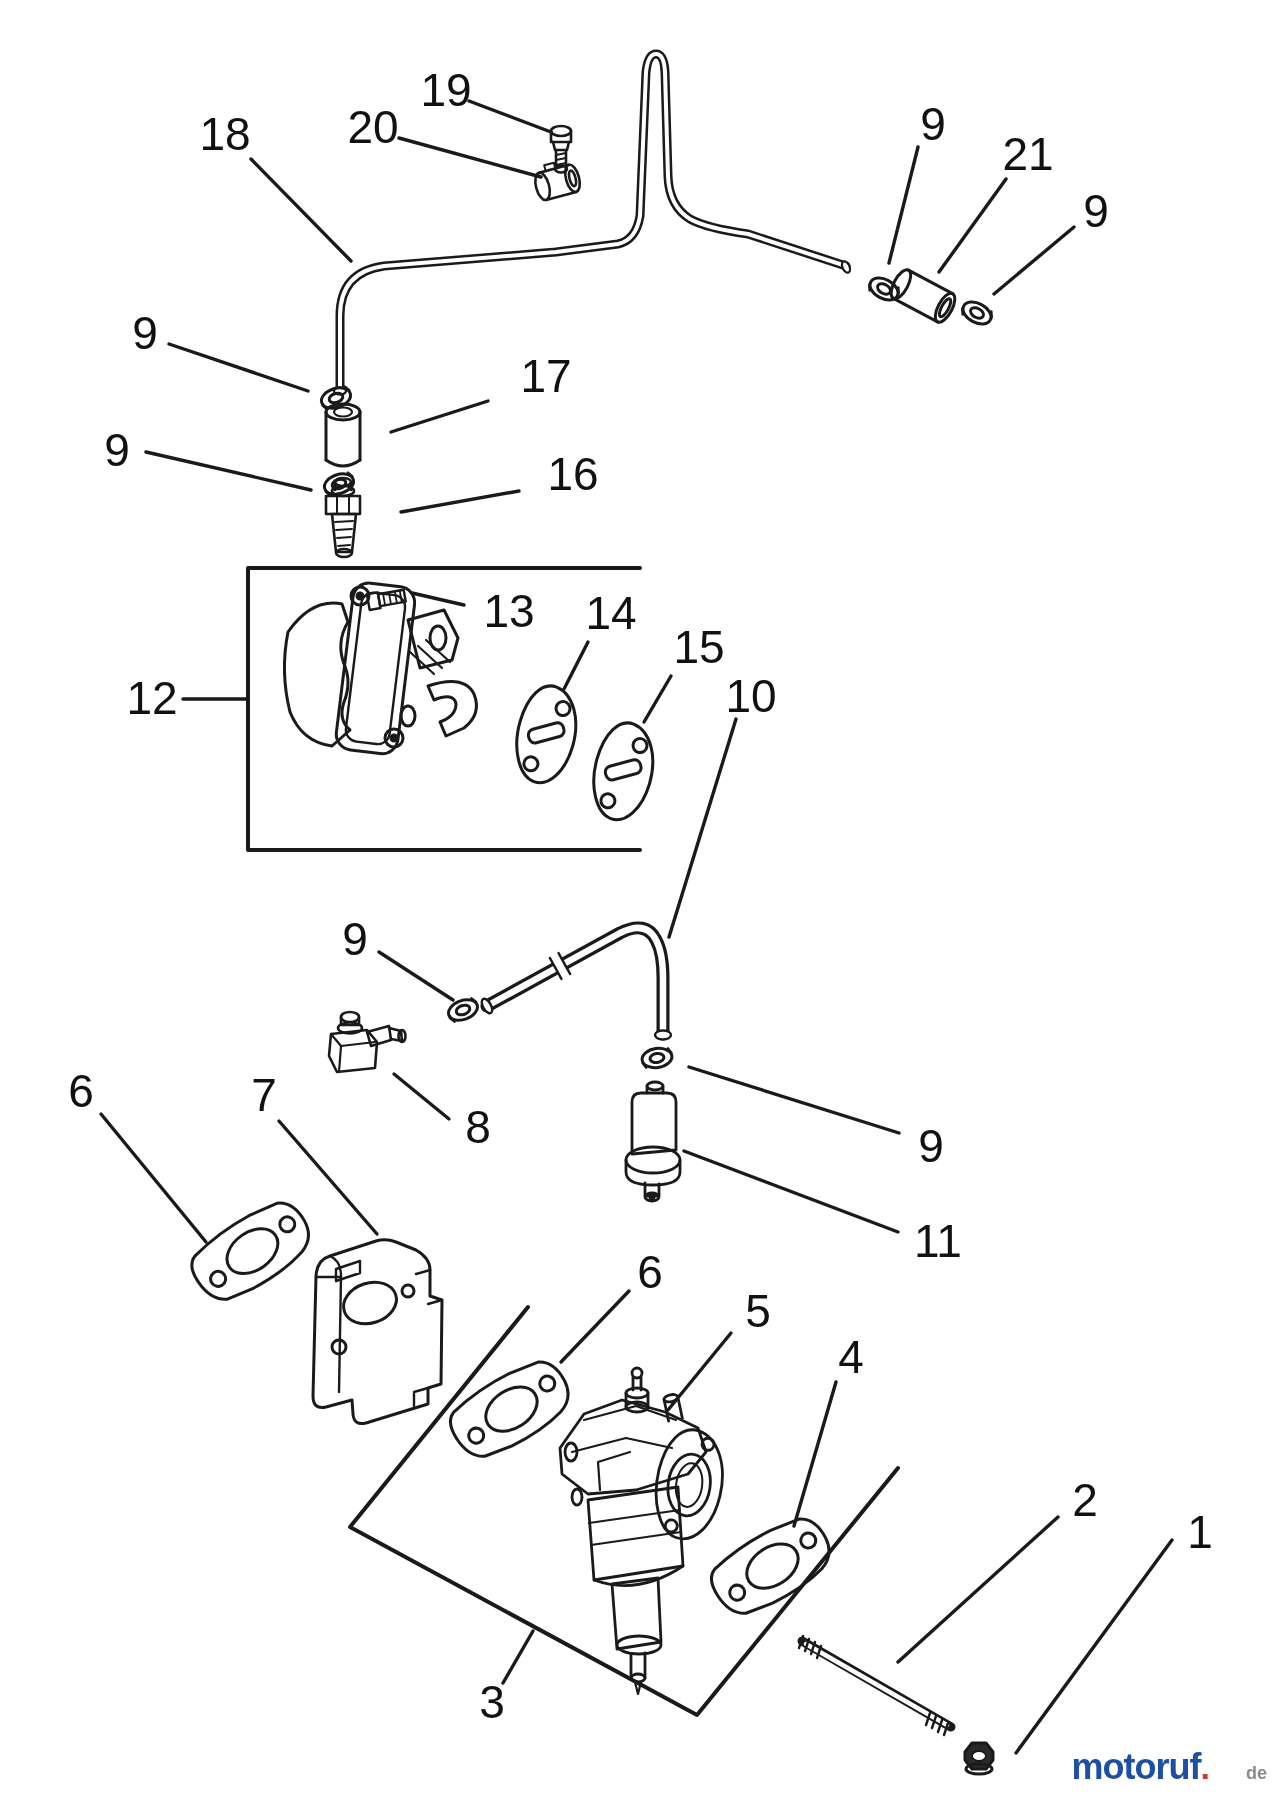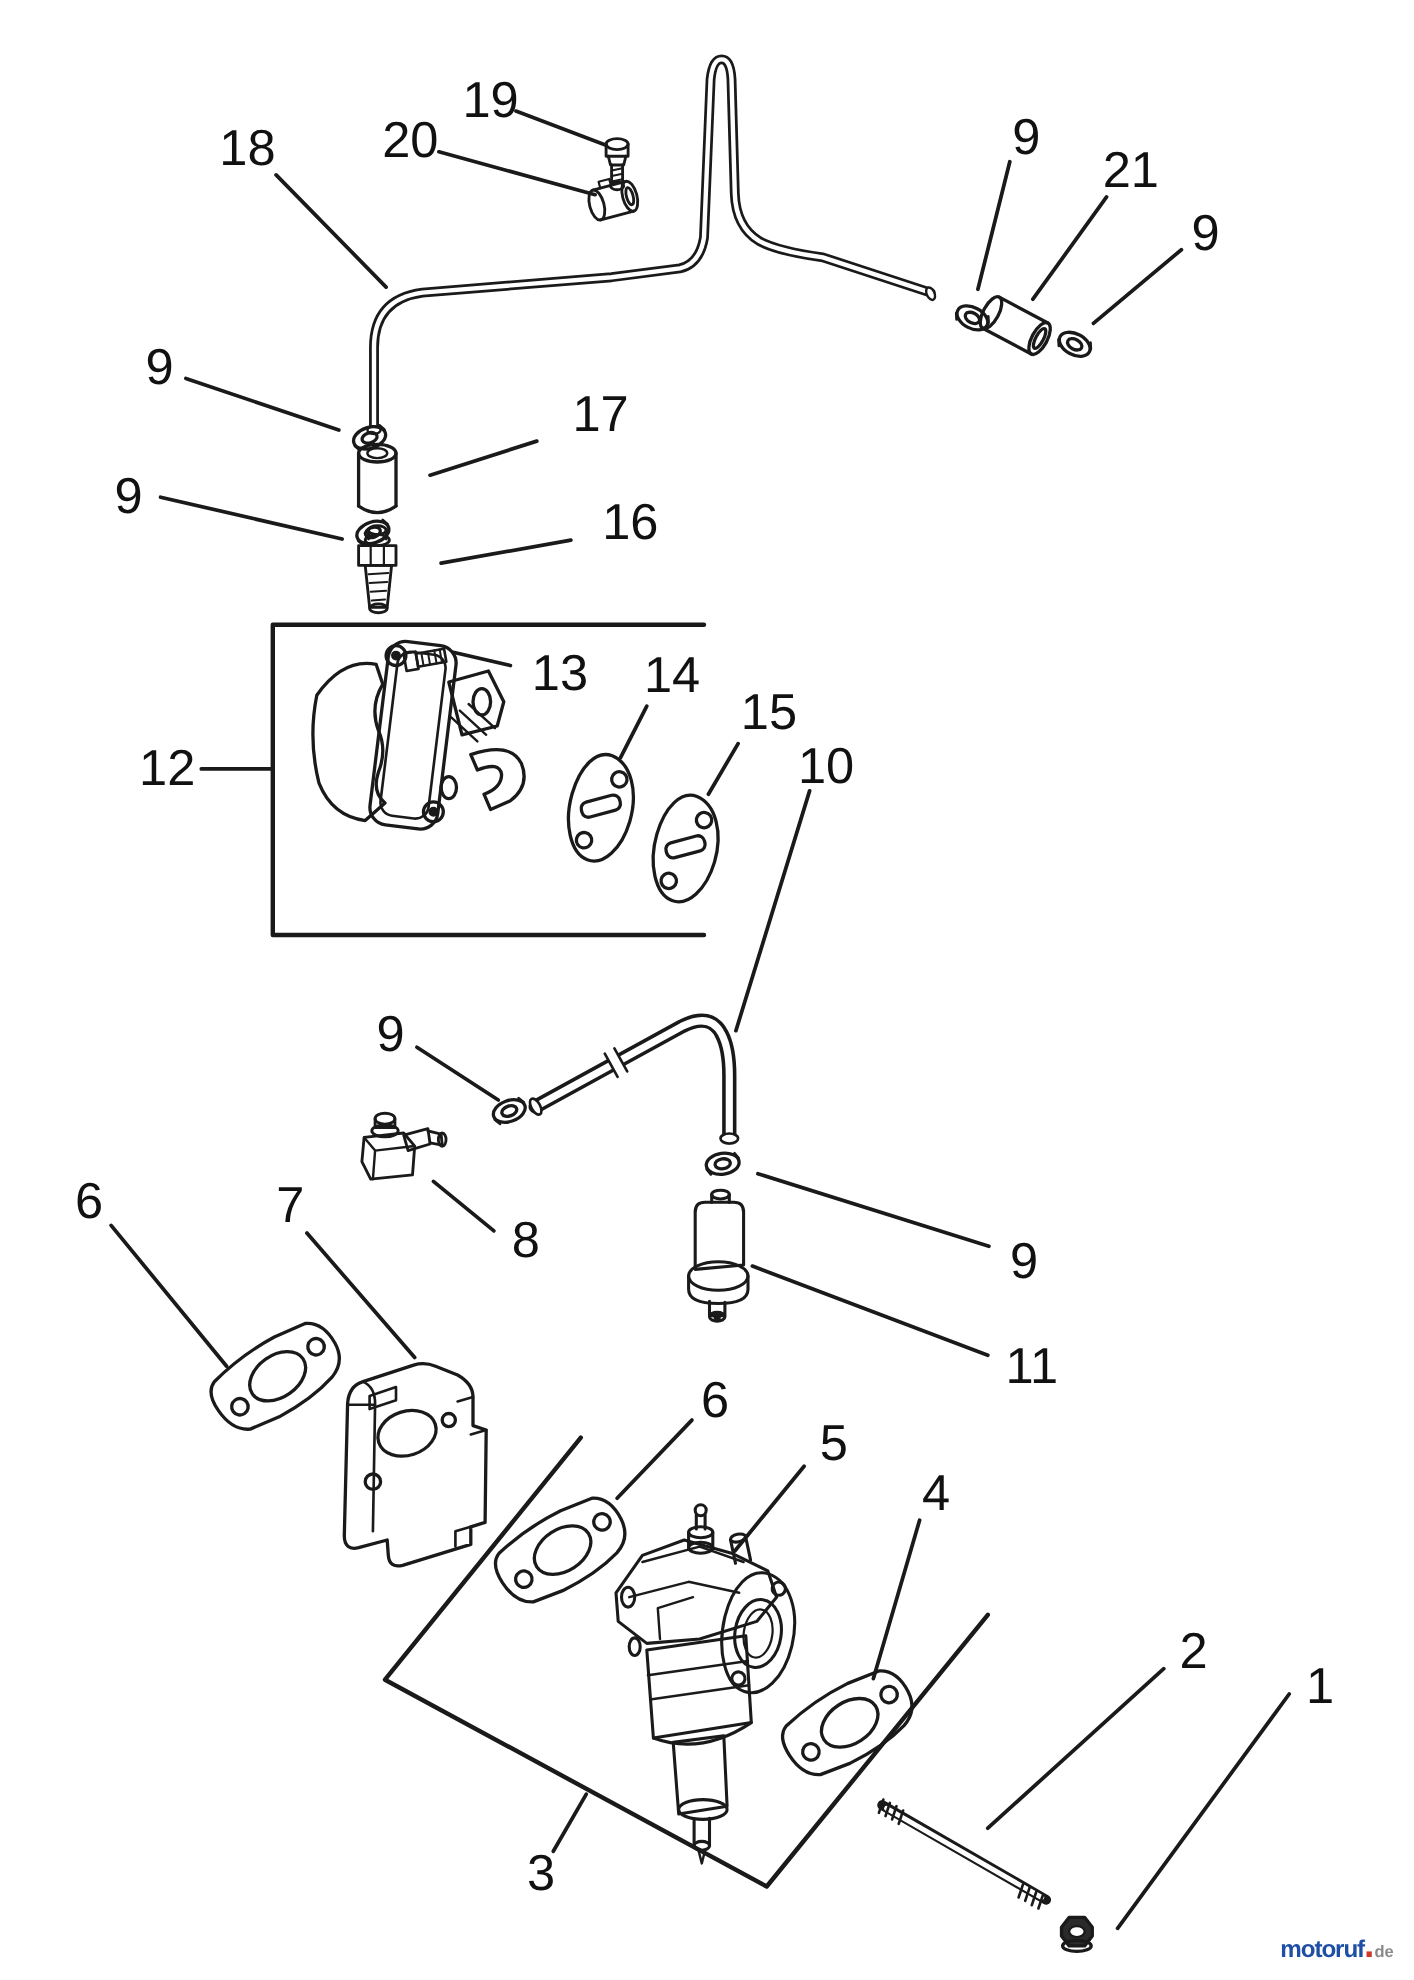--- a/index.html
+++ b/index.html
@@ -5,23 +5,23 @@
   html,body{margin:0;padding:0;background:#ffffff;}
   #stage{position:relative;width:1285px;height:1800px;background:#fff;overflow:hidden;
          font-family:"Liberation Sans", sans-serif;}
   #diagram-svg{position:absolute;left:0;top:0;width:1285px;height:1800px;}
   #callout-layer text{font-family:"Liberation Sans","DejaVu Sans",sans-serif;
         font-size:46px;fill:#111;text-anchor:middle;dominant-baseline:central;}
   #callout-layer line{stroke:#1a1a1a;stroke-width:3.4;stroke-linecap:round;}
   .art{stroke:#1a1a1a;fill:none;stroke-width:3;stroke-linecap:round;stroke-linejoin:round;}
   #watermark{position:absolute;right:18px;bottom:12px;white-space:nowrap;
              font-family:"Liberation Sans",sans-serif;font-weight:bold;}
-  #watermark .brand{font-size:22px;letter-spacing:-1px;}
+  #watermark .brand{font-size:36px;letter-spacing:-1px;}
   #watermark .dot{font-size:34px;}
-  #watermark .suffix{font-size:15px;font-weight:bold;}
+  #watermark .suffix{font-size:18px;font-weight:bold;margin-left:36px;}
 </style>
 </head>
 <body>
 
 <div id="stage">
 <svg id="diagram-svg" viewBox="0 0 1285 1800" xmlns="http://www.w3.org/2000/svg">
 
   <defs>
     <g id="clampring">
       <ellipse rx="15" ry="9.5"></ellipse>

